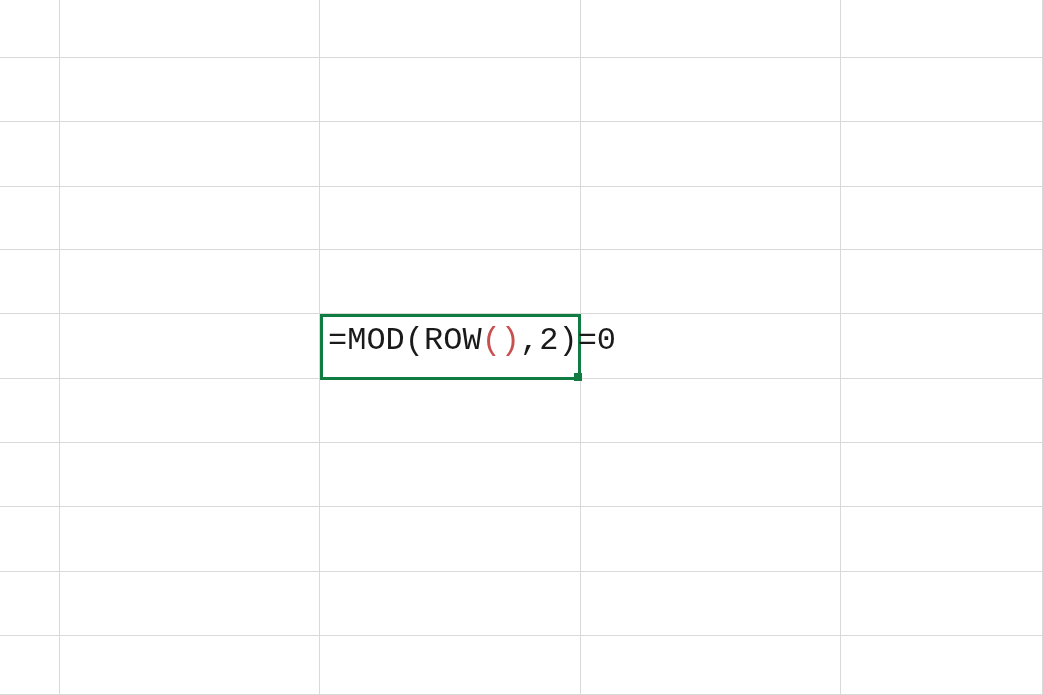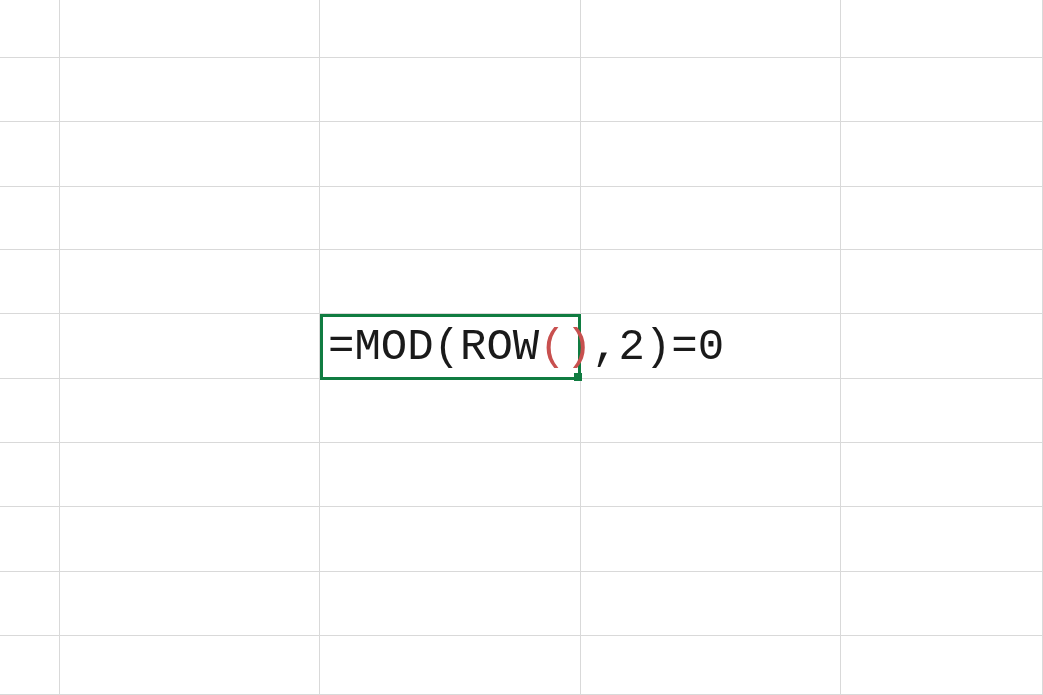--- a/index.html
+++ b/index.html
@@ -44,21 +44,21 @@
       bottom: -4px;
       width: 8px;
       height: 8px;
       background: #107c41;
       z-index: 12;
     }
     .formula-text {
       position: absolute;
       left: 328px;
       top: 322px;
-      font-size: 44px;
+      font-size: 32px;
       font-weight: 500;
       white-space: nowrap;
       z-index: 15;
       letter-spacing: 0px;
       font-family: 'Consolas', 'Menlo', 'Courier New', monospace;
       color: #1a1a1a;
     }
     .formula-text .p-color {
       color: #c8504f;
     }

